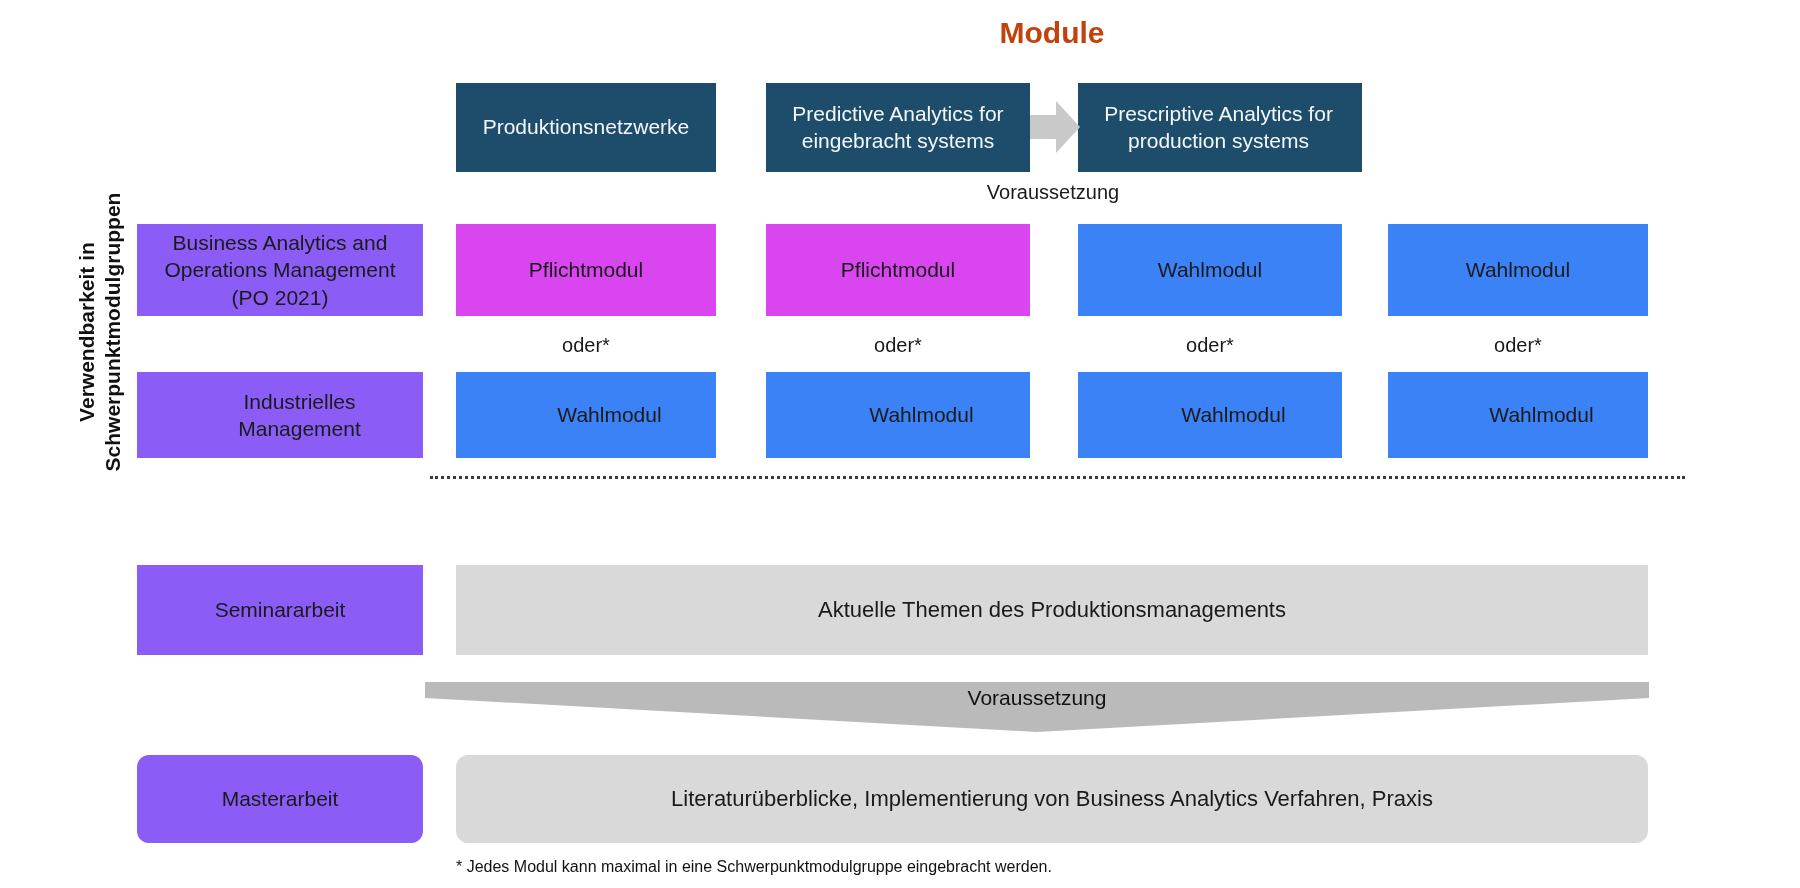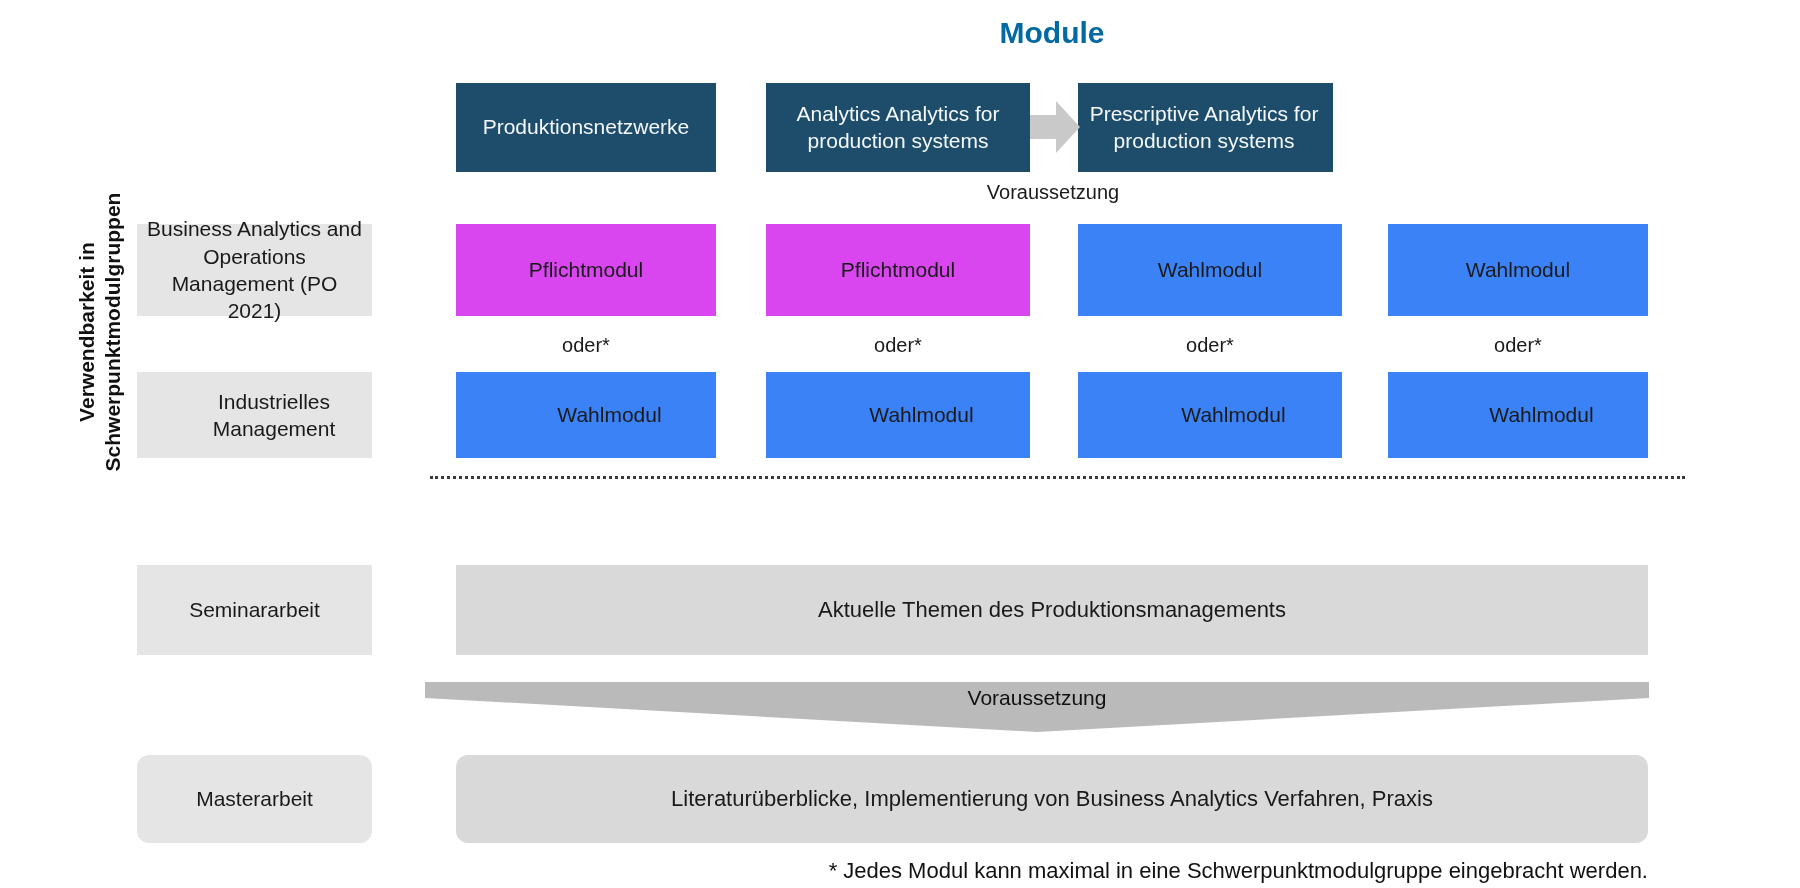--- a/index.html
+++ b/index.html
@@ -1,36 +1,36 @@
 <!DOCTYPE html>
 <html><head>
 <meta charset="utf-8">
 <style>
   html,body{margin:0;padding:0;background:#ffffff;}
   body{font-family:"Liberation Sans", sans-serif;color:#1a1a1a;}
   .canvas{position:relative;width:1800px;height:888px;background:#ffffff;overflow:hidden;}
   .abs{position:absolute;box-sizing:border-box;}
 
-  .title{left:456px;top:16px;width:1192px;text-align:center;font-size:30px;font-weight:bold;color:#0369a1;}
+  .title{left:456px;top:16px;width:1192px;text-align:center;font-size:30px;font-weight:bold;color:#c2410c;}
 
   .hdr{top:83px;height:89px;background:#1e4d6b;color:#f4f8fb;display:flex;align-items:center;justify-content:center;
        text-align:center;font-size:21px;line-height:1.28;padding:0 10px;}
   .hdr.c1{left:456px;width:260px;}
   .hdr.c2{left:766px;width:264px;}
-  .hdr.c3{left:1078px;width:255px;padding-left:7px;}
+  .hdr.c3{left:1078px;width:284px;padding-left:7px;}
   .hdr.c4{left:1388px;width:260px;}
 
   .hdr-arrow{left:1030px;top:96px;width:50px;height:62px;}
   .hdr-arrow-label{left:918px;top:181px;width:270px;text-align:center;font-size:20px;}
 
   .side-label{left:-70px;top:300px;width:340px;height:64px;transform:rotate(-90deg);transform-origin:center;
               display:flex;flex-direction:column;justify-content:center;text-align:center;
               font-size:21px;font-weight:bold;line-height:1.25;color:#111;}
 
-  .rowlabel{left:137px;width:235px;background:#e5e5e5;display:flex;align-items:center;justify-content:center;
+  .rowlabel{left:137px;width:286px;background:#8b5cf6;display:flex;align-items:center;justify-content:center;
             text-align:center;font-size:21px;line-height:1.3;padding:0 8px;}
   .cell{display:flex;align-items:center;justify-content:center;text-align:center;font-size:21px;}
   .cell.pflicht{background:#d946ef;}
   .cell.wahl{background:#3b82f6;}
   .r1{top:224px;height:92px;}
   .r2{top:372px;height:86px;padding-left:47px;}
   .cc1{left:456px;width:260px;}
   .cc2{left:766px;width:264px;}
   .cc3{left:1078px;width:264px;}
   .cc4{left:1388px;width:260px;}
@@ -45,31 +45,31 @@
   .funnel-2{top:682px;height:50px;}
   .funnel-label{position:absolute;left:0;width:100%;text-align:center;font-size:21px;color:#111;}
   .funnel-1 .funnel-label{top:6px;}
   .funnel-2 .funnel-label{top:4px;}
 
   .r3{top:565px;height:90px;}
   .r4{top:755px;height:88px;border-radius:12px;}
   .wide{left:456px;width:1192px;background:#d9d9d9;display:flex;align-items:center;justify-content:center;
         text-align:right;font-size:22px;}
 
-  .footnote{left:456px;top:858px;width:1192px;text-align:right;font-size:22px;color:#111;}
+  .footnote{left:456px;top:858px;width:1192px;text-align:left;font-size:16px;color:#111;}
 </style>
 </head>
 <body>
 
 <div class="canvas">
 
   <div class="abs title">Module</div>
 
   <div class="abs hdr c1">Produktionsnetzwerke</div>
-  <div class="abs hdr c2">Analytics Analytics for production systems</div>
+  <div class="abs hdr c2">Predictive Analytics for eingebracht systems</div>
   <div class="abs hdr c3">Prescriptive Analytics for production systems</div>
 
   <div class="abs hdr-arrow">
     <svg viewBox="0 0 50 62" preserveAspectRatio="none" width="50" height="62">
       <polygon points="0,19 26,19 26,5 50,31 26,57 26,43 0,43" fill="#c9c9c9"></polygon>
     </svg>
   </div>
   <div class="abs hdr-arrow-label">Voraussetzung</div>
 
   <div class="abs side-label">

